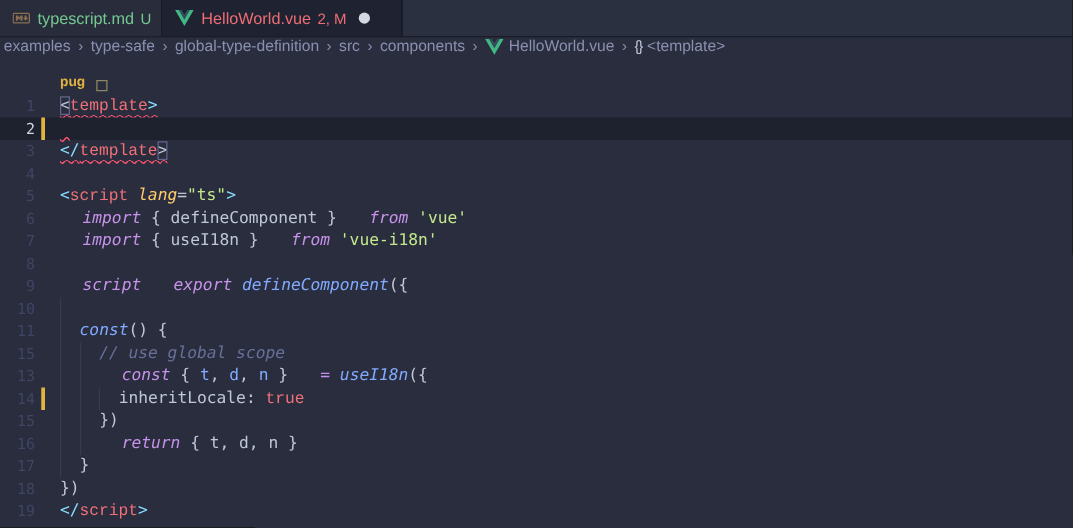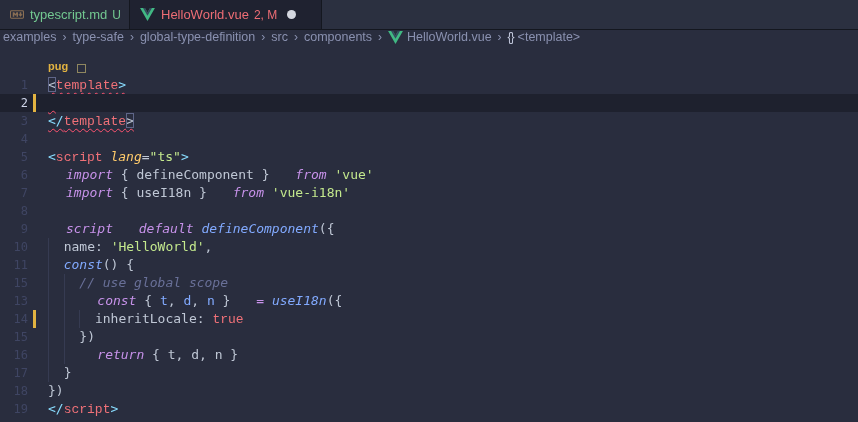--- a/index.html
+++ b/index.html
@@ -172,26 +172,25 @@
         <div class="cline">
           <span class="lnum">7</span>
           <span class="ltext"><span class="tok c-purple it">import</span><span class="tok c-fg"> { useI18n } </span><span class="tok c-purple it">from</span><span class="tok c-fg"> </span><span class="tok c-green">'vue-i18n'</span></span>
         </div>
         <div class="cline">
           <span class="lnum">8</span>
           <span class="ltext"></span>
         </div>
         <div class="cline">
           <span class="lnum">9</span>
-          <span class="ltext"><span class="tok c-purple it">script</span><span class="tok c-fg"> </span><span class="tok c-purple it">default</span><span class="tok c-fg"> </span><span class="tok c-blue it">defineComponent</span><span class="tok c-fg">({</span></span>
+          <span class="ltext"><span class="tok c-purple it">script</span><span class="tok c-fg"> </span><span class="tok c-purple it">export</span><span class="tok c-fg"> </span><span class="tok c-blue it">defineComponent</span><span class="tok c-fg">({</span></span>
         </div>
         <div class="cline">
           <span class="guide" style="left: 48px;"></span>
           <span class="lnum">10</span>
-          <span class="ltext">  <span class="tok c-fg">name: </span><span class="tok c-green">'HelloWorld'</span><span class="tok c-fg">,</span></span>
         </div>
         <div class="cline">
           <span class="guide" style="left: 48px;"></span>
           <span class="lnum">11</span>
           <span class="ltext">  <span class="tok c-blue it">const</span><span class="tok c-fg">() {</span></span>
         </div>
         <div class="cline">
           <span class="guide" style="left: 48px;"></span>
           <span class="guide" style="left: 63.6px;"></span>
           <span class="lnum">15</span>

